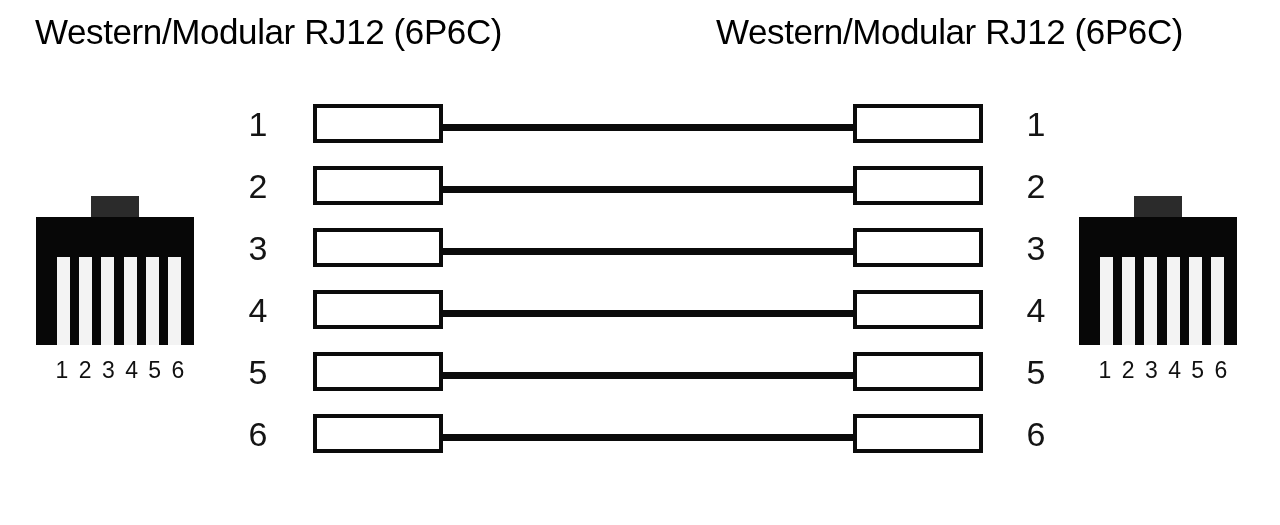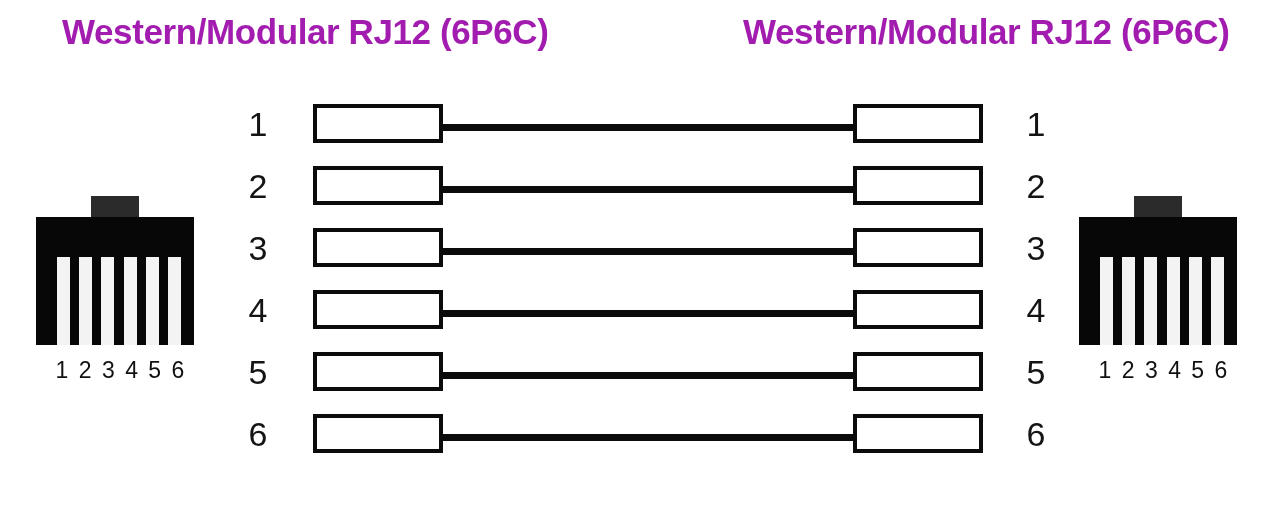--- a/index.html
+++ b/index.html
@@ -14,26 +14,25 @@
     overflow: hidden;
     font-family: "Liberation Sans", sans-serif;
     color: #0d0d0d;
   }
 
   
   .title {
     position: absolute;
     top: 8px;
     font-size: 35px;
-    font-weight: bold;
+    font-weight: normal;
     letter-spacing: -0.4px;
     white-space: nowrap;
-    color: #a21caf;
+    color: #000000;
     line-height: 48px;
-    margin-left: 27px;
   }
   .title.left  { left: 35px; }
   .title.right { left: 716px; }
 
   
   .jack {
     position: absolute;
     width: 158px;
     height: 160px;
     top: 196px;

